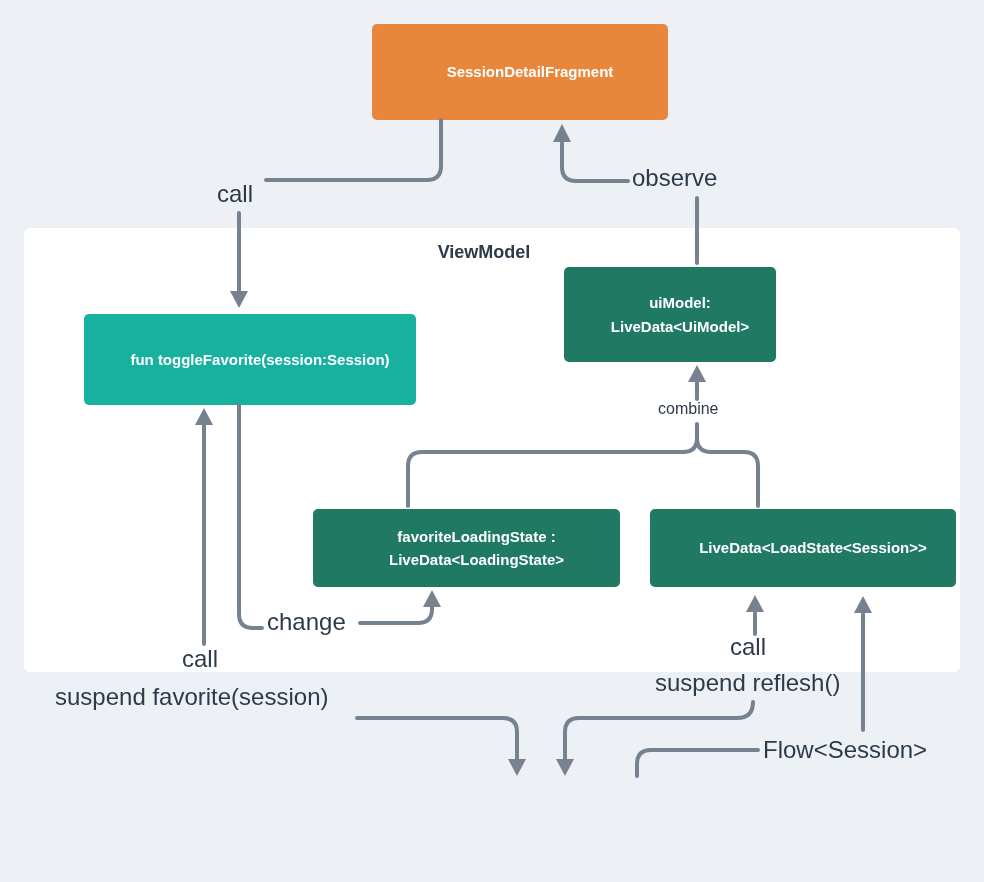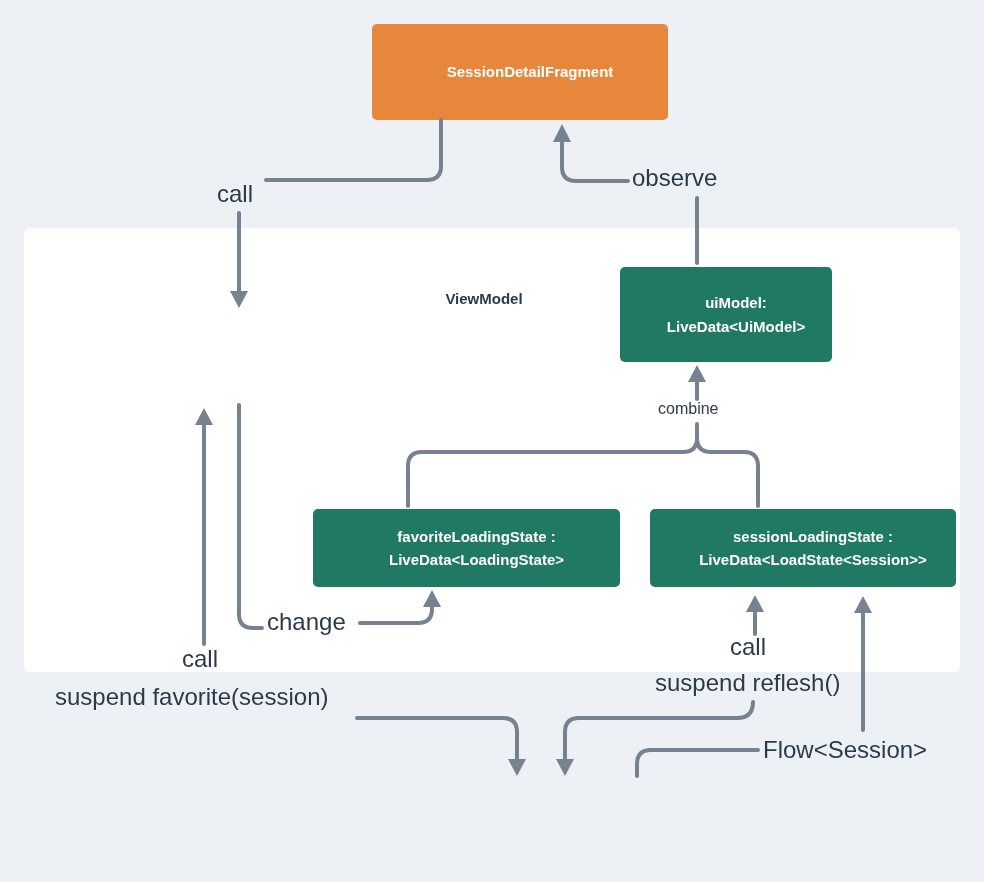--- a/index.html
+++ b/index.html
@@ -27,38 +27,37 @@
   .panel{
     position:absolute;
     left:24px;top:228px;width:936px;height:444px;
     background:var(--c-panel);
     border-radius:6px;
   }
   .panel-title{
     position:absolute;
     left:374px;top:242px;width:220px;
     text-align:center;
-    font-size:15px;font-weight:700;
+    font-size:18px;font-weight:700;
     color:var(--c-label);
-    margin-top:48px;
   }
   .node{
     position:absolute;
     display:flex;flex-direction:column;
     align-items:center;justify-content:center;
     border-radius:5px;
     color:var(--c-node_text);
     font-size:15px;font-weight:700;
     text-align:center;
     line-height:1.55;
     padding-left:20px;
   }
   .node-fragment{left:372px;top:24px;width:276px;height:96px;background:var(--c-fragment);}
   .node-toggle{left:84px;top:314px;width:312px;height:91px;background:var(--c-toggle);}
-  .node-uimodel{left:620px;top:267px;width:192px;height:95px;background:var(--c-livedata);}
+  .node-uimodel{left:564px;top:267px;width:192px;height:95px;background:var(--c-livedata);}
   .node-favorite{left:313px;top:509px;width:287px;height:78px;background:var(--c-livedata);}
   .node-session{left:650px;top:509px;width:286px;height:78px;background:var(--c-livedata);}
   .node-repository{left:396px;top:780px;width:287px;height:78px;background:var(--c-repository);}
   .edge-label{
     position:absolute;
     color:var(--c-label);
     font-size:24px;font-weight:400;
     white-space:nowrap;
   }
   .lbl-call-top{left:217px;top:180px;}
@@ -91,33 +90,35 @@
 <div class="stage">
 
   <div class="panel"></div>
 
   <div class="panel-title">ViewModel</div>
 
   <div class="node node-fragment">
     <span>SessionDetailFragment</span>
   </div>
 
+  <div class="node node-toggle">
+    <span>fun toggleFavorite(session:Session)</span>
+  </div>
 
   <div class="node node-uimodel">
     <span>uiModel:</span>
     <span>LiveData&lt;UiModel&gt;</span>
   </div>
 
   <div class="node node-favorite">
     <span>favoriteLoadingState :</span>
     <span>LiveData&lt;LoadingState&gt;</span>
   </div>
 
   <div class="node node-session">
-    <span>sessionLoadingState :</span>
     <span>LiveData&lt;LoadState&lt;Session&gt;&gt;</span>
   </div>
 
 
   <div class="edge-label lbl-call-top">call</div>
   <div class="edge-label lbl-observe">observe</div>
   <div class="edge-label lbl-change">change</div>
   <div class="edge-label lbl-combine">combine</div>
   <div class="edge-label lbl-call-left">call</div>
   <div class="edge-label lbl-suspend-favorite">suspend favorite(session)</div>

